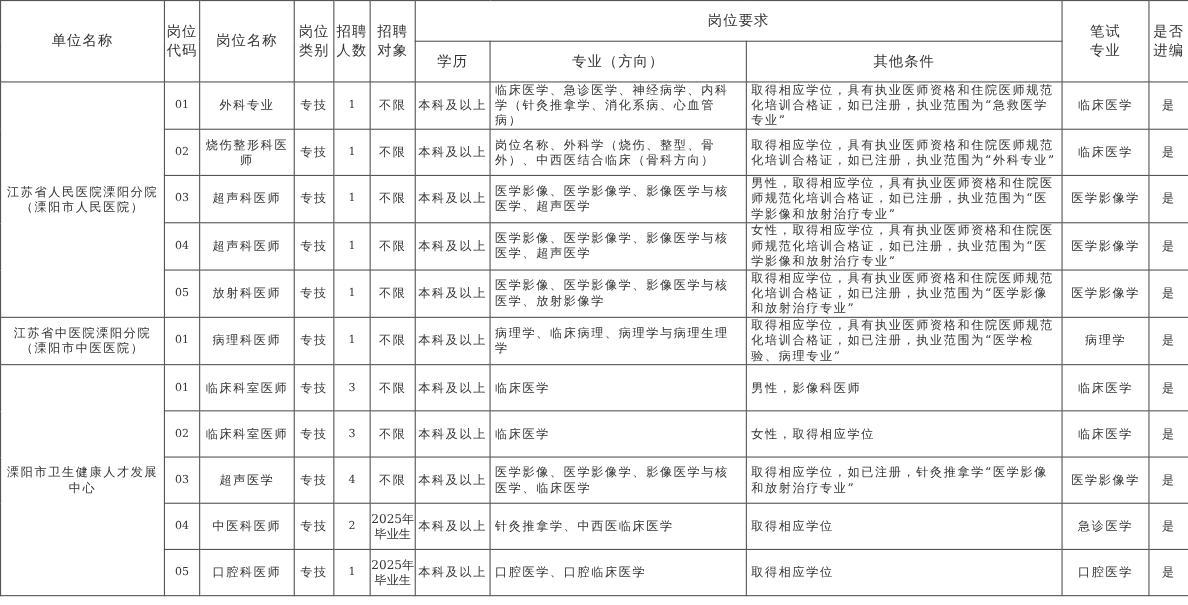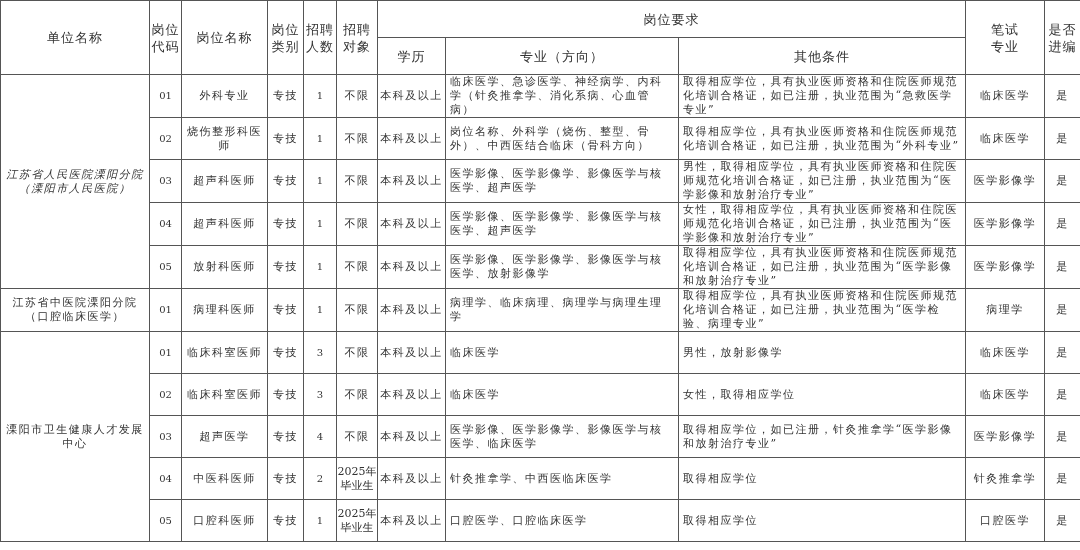--- a/index.html
+++ b/index.html
@@ -49,21 +49,21 @@
 进编</th>
     </tr>
     <tr class="hdr-row2">
       <th>学历</th>
       <th>专业（方向）</th>
       <th>其他条件</th>
     </tr>
   </thead>
   <tbody id="tbody">
       <tr class="body-row">
-        <td rowspan="5" style="white-space: pre-line; font-style: italic;">江苏省人民医院溧阳分院
+        <td rowspan="5" style="white-space: pre-line;">江苏省人民医院溧阳分院
 （溧阳市人民医院）</td>
         <td class="mono">01</td>
         <td>外科专业</td>
         <td>专技</td>
         <td class="mono">1</td>
         <td>不限</td>
         <td>本科及以上</td>
         <td class="left">临床医学、急诊医学、神经病学、内科学（针灸推拿学、消化系病、心血管病）</td>
         <td class="left">取得相应学位，具有执业医师资格和住院医师规范化培训合格证，如已注册，执业范围为“急救医学专业”</td>
         <td>临床医学</td>
@@ -112,42 +112,42 @@
         <td class="mono">1</td>
         <td>不限</td>
         <td>本科及以上</td>
         <td class="left">医学影像、医学影像学、影像医学与核医学、放射影像学</td>
         <td class="left">取得相应学位，具有执业医师资格和住院医师规范化培训合格证，如已注册，执业范围为“医学影像和放射治疗专业”</td>
         <td>医学影像学</td>
         <td>是</td>
       </tr>
       <tr class="body-row">
         <td rowspan="1" style="white-space: pre-line;">江苏省中医院溧阳分院
-（口腔临床医学）</td>
+（溧阳市中医医院）</td>
         <td class="mono">01</td>
         <td>病理科医师</td>
         <td>专技</td>
         <td class="mono">1</td>
         <td>不限</td>
         <td>本科及以上</td>
         <td class="left">病理学、临床病理、病理学与病理生理学</td>
         <td class="left">取得相应学位，具有执业医师资格和住院医师规范化培训合格证，如已注册，执业范围为“医学检验、病理专业”</td>
         <td>病理学</td>
         <td>是</td>
       </tr>
       <tr class="body-row">
         <td rowspan="5" style="white-space: pre-line;">溧阳市卫生健康人才发展中心</td>
         <td class="mono">01</td>
         <td>临床科室医师</td>
         <td>专技</td>
         <td class="mono">3</td>
         <td>不限</td>
         <td>本科及以上</td>
         <td class="left">临床医学</td>
-        <td class="left">男性，放射影像学</td>
+        <td class="left">男性，影像科医师</td>
         <td>临床医学</td>
         <td>是</td>
       </tr>
       <tr class="body-row">
         <td class="mono">02</td>
         <td>临床科室医师</td>
         <td>专技</td>
         <td class="mono">3</td>
         <td>不限</td>
         <td>本科及以上</td>
@@ -170,21 +170,21 @@
       </tr>
       <tr class="body-row">
         <td class="mono">04</td>
         <td>中医科医师</td>
         <td>专技</td>
         <td class="mono">2</td>
         <td style="font-size: 11px; letter-spacing: 0px;">2025年毕业生</td>
         <td>本科及以上</td>
         <td class="left">针灸推拿学、中西医临床医学</td>
         <td class="left">取得相应学位</td>
-        <td>针灸推拿学</td>
+        <td>急诊医学</td>
         <td>是</td>
       </tr>
       <tr class="body-row">
         <td class="mono">05</td>
         <td>口腔科医师</td>
         <td>专技</td>
         <td class="mono">1</td>
         <td style="font-size: 11px; letter-spacing: 0px;">2025年毕业生</td>
         <td>本科及以上</td>
         <td class="left">口腔医学、口腔临床医学</td>

